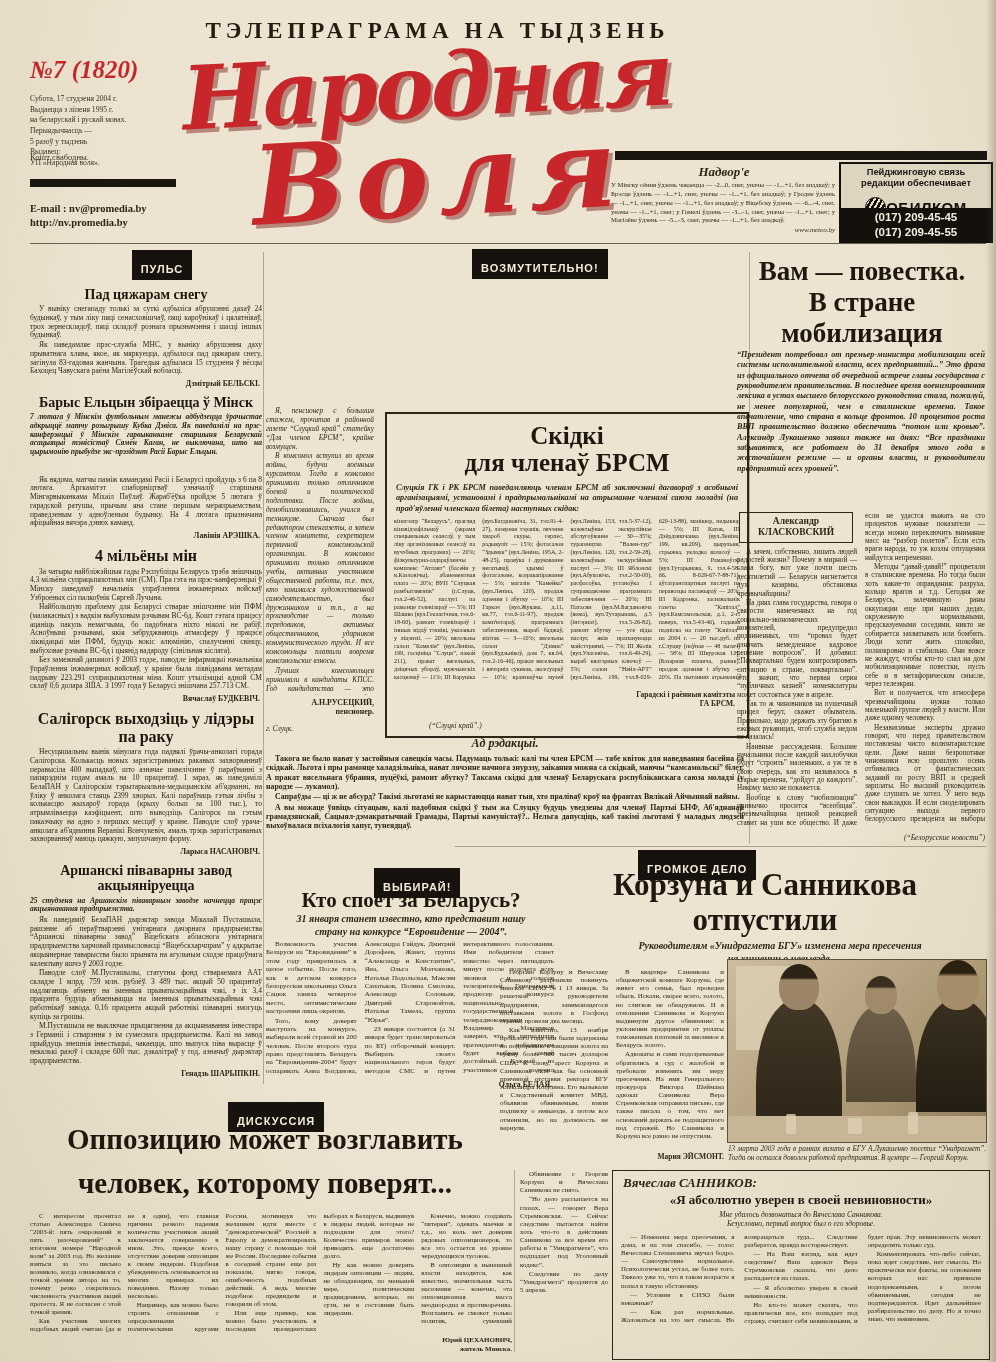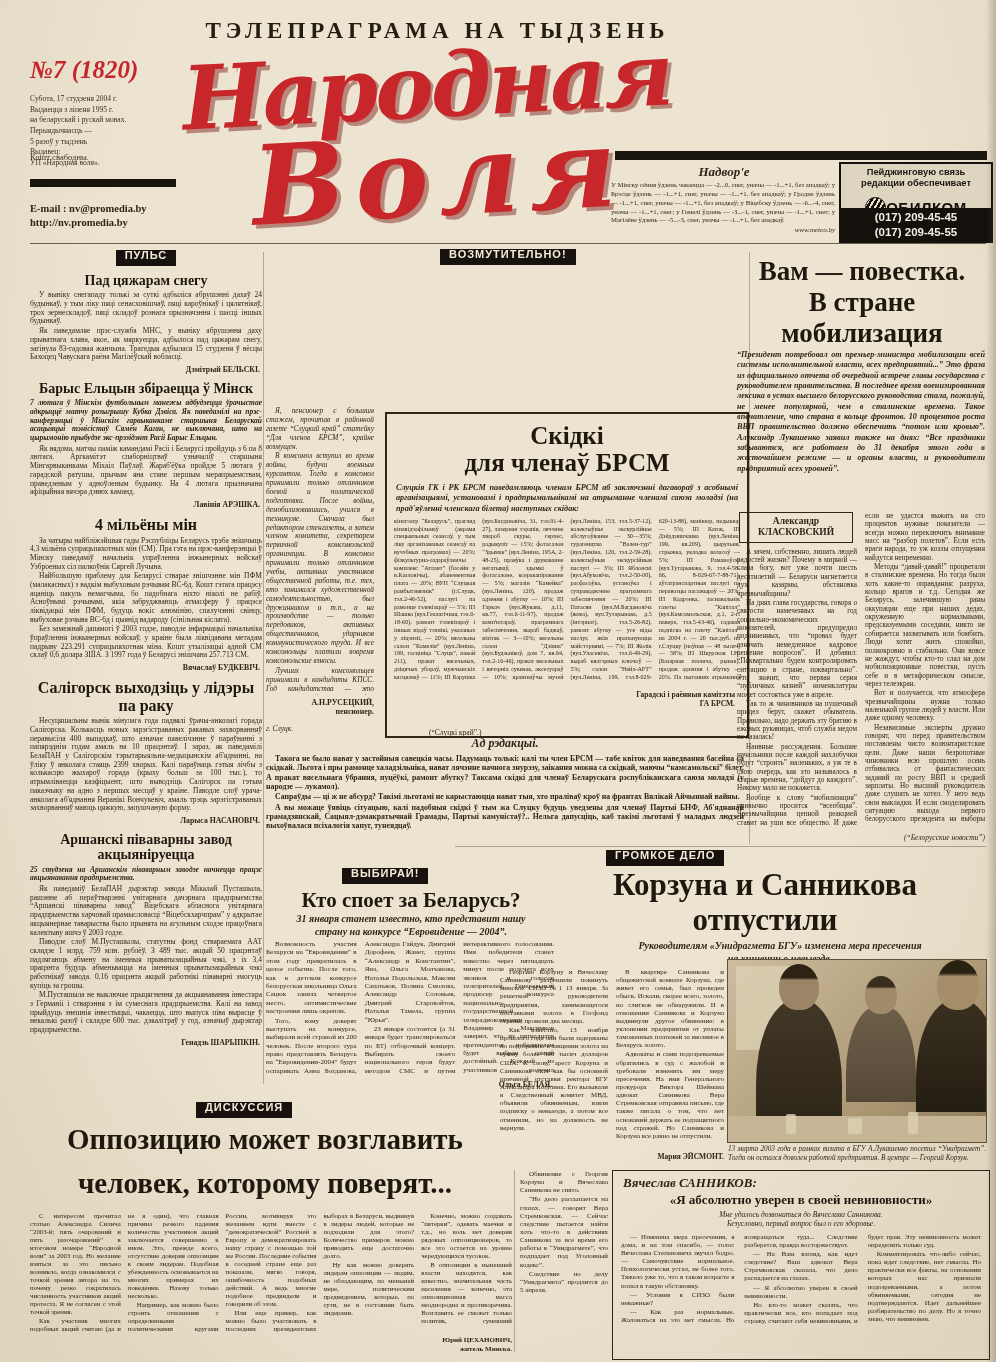--- a/index.html
+++ b/index.html
@@ -4,21 +4,21 @@
 <style>
   html,body{margin:0;padding:0;background:#9a9080;}
   .page{position:relative;width:996px;height:1362px;margin:0 auto;overflow:hidden;
         background:radial-gradient(ellipse at 50% 30%, #ece4d1 55%, #ded3bb 100%);
         font-family:"Liberation Serif",serif;color:#2e2517;}
   .page::after{content:"";position:absolute;right:0;top:0;width:10px;height:100%;
         background:linear-gradient(to left, rgba(80,70,50,.28), rgba(80,70,50,0));pointer-events:none;}
   .abs{position:absolute;}
   .pl{white-space:pre-line;}
   .lbl{display:inline-block;background:#17120d;color:#f4ecda;
-       font:bold 11px/1 "Liberation Sans",sans-serif;padding:0 9px 5px;letter-spacing:1px;}
+       font:bold 11px/1 "Liberation Sans",sans-serif;padding:14px 9px 5px;letter-spacing:1px;margin-left:32px;}
   .bt{text-align:justify;line-height:1.16;}
   .bt p{margin:0 0 1px;text-indent:9px;}
   .lead-it{font-style:italic;font-weight:bold;}
   .byline{font-weight:bold;text-align:right;}
   .hl{font-weight:bold;color:#20180f;text-align:center;}
   .vrule{background:#b3a78e;width:1px;}
   .hrule{background:#6b6150;height:1px;}
   .bar{background:#1b1510;}
 
   
@@ -64,21 +64,21 @@
 
   .outrage-lbl{left:440px;top:249px;}
   .outrage-hl{left:300px;top:262px;width:448px;font-size:35px;line-height:1.32;}
 
   .skbox{left:385px;top:412px;width:360px;height:322px;border:2px solid #2e2619;}
   .sk-title{margin-top:8px;font-weight:bold;font-size:25px;line-height:1.08;text-align:center;color:#20180f;}
   .sk-lead{margin:7px 9px 4px;font-size:8.2px;line-height:1.25;text-align:justify;}
   .sk-list{margin:0 7px;height:168px;overflow:hidden;column-count:4;column-gap:7px;
            font-size:6.1px;line-height:1.28;text-align:justify;}
   .sk-sign{margin:4px 12px 0;text-align:right;font-weight:bold;font-size:7.5px;line-height:1.2;}
-  .sk-src{margin:20px 0 0 42px;font-size:7.5px;}
+  .sk-src{margin:13px 0 0 42px;font-style:italic;font-size:7.5px;}
 
   .ed-head{left:266px;top:736px;width:478px;text-align:center;font-weight:bold;font-style:italic;font-size:12px;}
   .ed-text{left:266px;top:754px;width:478px;height:96px;overflow:hidden;
            font-weight:bold;font-size:7.8px;line-height:1.2;}
 
   .vy-lbl{left:342px;top:868px;}
   .vy-hl{left:266px;top:888px;width:290px;font-size:21px;}
   .vy-lead{left:276px;top:913px;width:270px;text-align:center;font-weight:bold;font-style:italic;
            font-size:10px;line-height:1.25;}
   .vy-cols{left:266px;top:940px;width:288px;height:138px;overflow:hidden;column-count:3;column-gap:8px;
@@ -179,21 +179,21 @@
     <div class="lblwrap"><span class="lbl">ПУЛЬС</span></div>
 
     <h3>Пад цяжарам снегу</h3>
     <div class="bt">
         <p>У выніку снегападу толькі за суткі адбыліся абрушэнні дахаў 24 будынкаў, у тым ліку пяці сенасховішчаў, пяці кароўнікаў і цялятнікаў, трох зернескладоў, пяці складоў рознага прызначэння і шасці іншых будынкаў.</p>
         <p>Як паведамляе прэс-служба МНС, у выніку абрушэння даху прыватнага хлява, якое, як мяркуецца, адбылося пад цяжарам снегу, загінула 83-гадовая жанчына. Трагедыя адбылася 15 студзеня ў вёсцы Бахоцец Чавускага раёна Магілёўскай вобласці.</p>
       </div>
     <div class="byline">Дзмітрый БЕЛЬСКІ.</div>
 
     <h3>Барыс Ельцын збіраецца ў Мінск</h3>
-    <div class="bt lead-it" style="margin-bottom:2px;">7 лютага ў Мінскім футбольным манежы адбудзецца ўрачыстае адкрыццё матчу розыгрышу Кубка Дэвіса. Як паведамілі на прэс-канферэнцыі ў Мінскім гарвыканкаме старшыня Беларускай асацыяцыі тэнісістаў Сямён Каган, не выключана, што на цырымонію прыбудзе экс-прэзідэнт Расіі Барыс Ельцын.</div>
+    <div class="bt lead-it" style="margin-bottom:19px;">7 лютага ў Мінскім футбольным манежы адбудзецца ўрачыстае адкрыццё матчу розыгрышу Кубка Дэвіса. Як паведамілі на прэс-канферэнцыі ў Мінскім гарвыканкаме старшыня Беларускай асацыяцыі тэнісістаў Сямён Каган, не выключана, што на цырымонію прыбудзе экс-прэзідэнт Расіі Барыс Ельцын.</div>
     <div class="bt">
         <p>Як вядома, матчы паміж камандамі Расіі і Беларусі пройдуць з 6 па 8 лютага. Аргкамітэт спаборніцтваў узначаліў старшыня Мінгарвыканкама Міхаіл Паўлаў. Жараб'ёўка пройдзе 5 лютага ў гарадской ратушы, прычым яна стане першым мерапрыемствам, праведзеным у адноўленым будынку. На 4 лютага прызначана афіцыйная вячэра дзвюх каманд.</p>
       </div>
     <div class="byline">Лавінія АРЭШКА.</div>
 
     <h3 class="big">4 мільёны мін</h3>
     <div class="bt">
         <p>За чатыры найбліжэйшыя гады Рэспубліцы Беларусь трэба знішчыць 4,3 мільёна супрацьпяхотных мін (СМ). Пра гэта на прэс-канферэнцыі ў Мінску паведаміў начальнік упраўлення інжынерных войскаў Узброеных сіл палкоўнік Сяргей Лучына.</p>
         <p>Найбольшую праблему для Беларусі стварае знішчэнне мін ПФМ (малакасных) з вадкім выбуховым рэчывам ВС-6д. Кошт гэтага працэсу ацаніць пакуль немагчыма, бо падобнага ніхто ніколі не рабіў. Асноўнымі рэчывамі, якія забруджваюць атмасферу ў працэсе ліквідацыі мін ПФМ, будуць вокіс алюмінію, спалучэнні свінцу, выбуховае рэчыва ВС-6д і цыянід вадароду (сінільная кіслата).</p>
         <p>Без замежнай дапамогі ў 2003 годзе, паводле інфармацыі начальніка ўпраўлення інжынерных войскаў, у краіне была ліквідавана метадам падрыву 223.291 супрацьпяхотная міна. Кошт утылізацыі адной СМ склаў 0,6 долара ЗША. З 1997 года ў Беларусі знішчана 257.713 СМ.</p>

